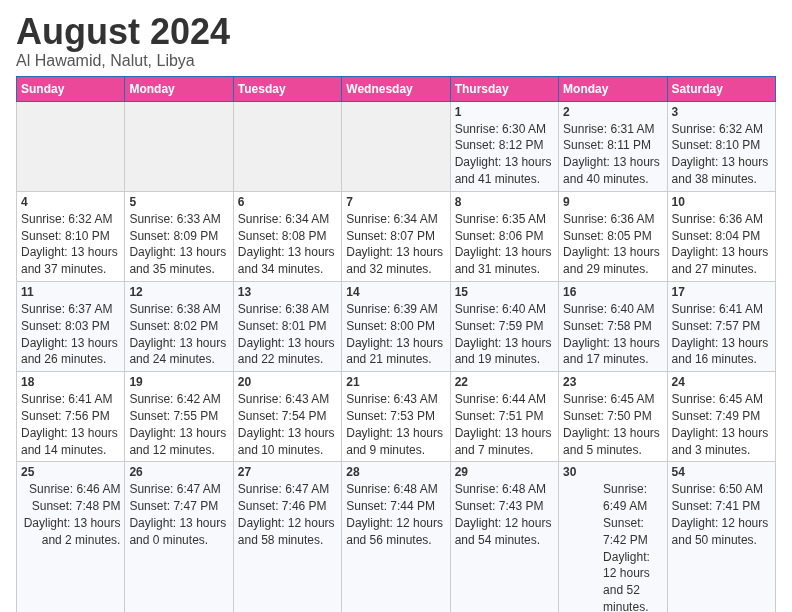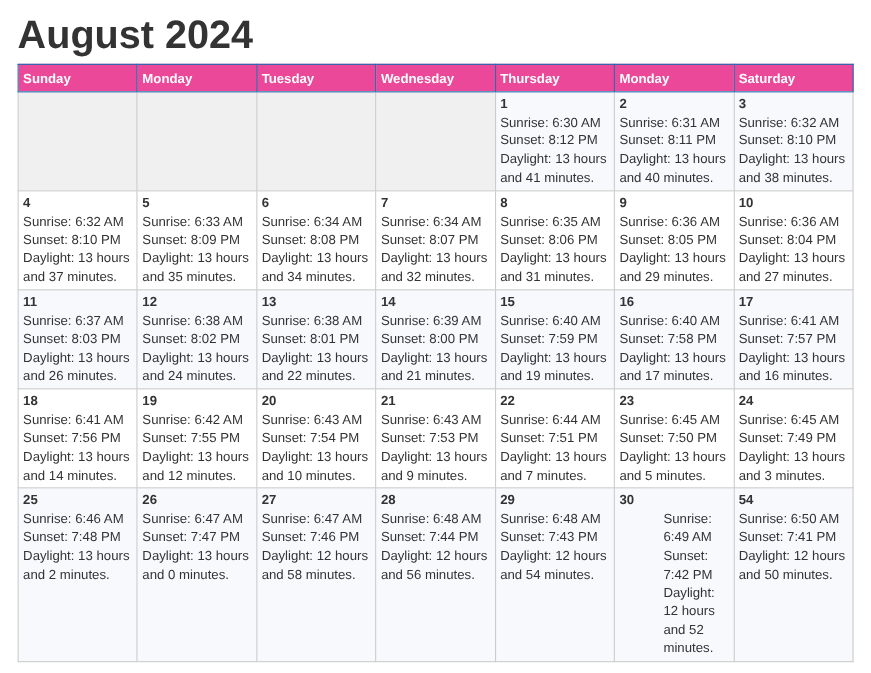--- a/index.html
+++ b/index.html
@@ -93,20 +93,21 @@
       background: #f0f0f0 !important;
     }
   </style>
 </head>
 <body>
 
 <div class="container">
   <div class="header-row">
     <div class="title-block">
       <div class="month-title">August 2024</div>
+      <div class="location">Al Hawamid, Nalut, Libya</div>
     </div>
   </div>
 
   <table>
     <thead>
       <tr>
         <th>Sunday</th>
         <th>Monday</th>
         <th>Tuesday</th>
         <th>Wednesday</th>
@@ -292,21 +293,21 @@
             <span class="day-number">24</span>
             <div class="day-info" style="white-space: pre-line;">Sunrise: 6:45 AM
 Sunset: 7:49 PM
 Daylight: 13 hours
 and 3 minutes.</div>
           </td>
         </tr>
         <tr>
           <td>
             <span class="day-number">25</span>
-            <div class="day-info" style="white-space: pre-line;">Sunrise: 6:46 AM
+            <div class="day-info" style="white-space: pre-line; text-align: right;">Sunrise: 6:46 AM
 Sunset: 7:48 PM
 Daylight: 13 hours
 and 2 minutes.</div>
           </td>
           <td>
             <span class="day-number">26</span>
             <div class="day-info" style="white-space: pre-line;">Sunrise: 6:47 AM
 Sunset: 7:47 PM
 Daylight: 13 hours
 and 0 minutes.</div>

